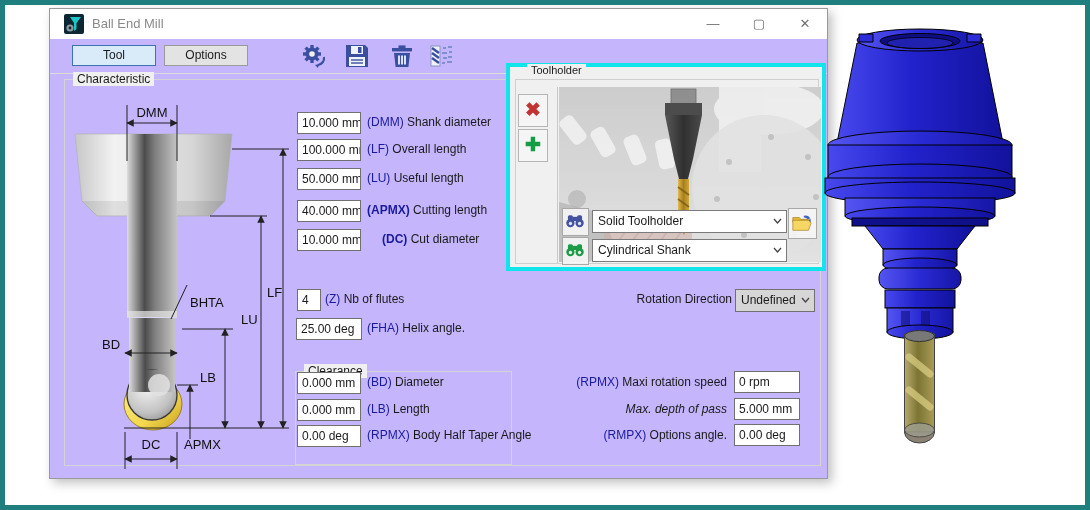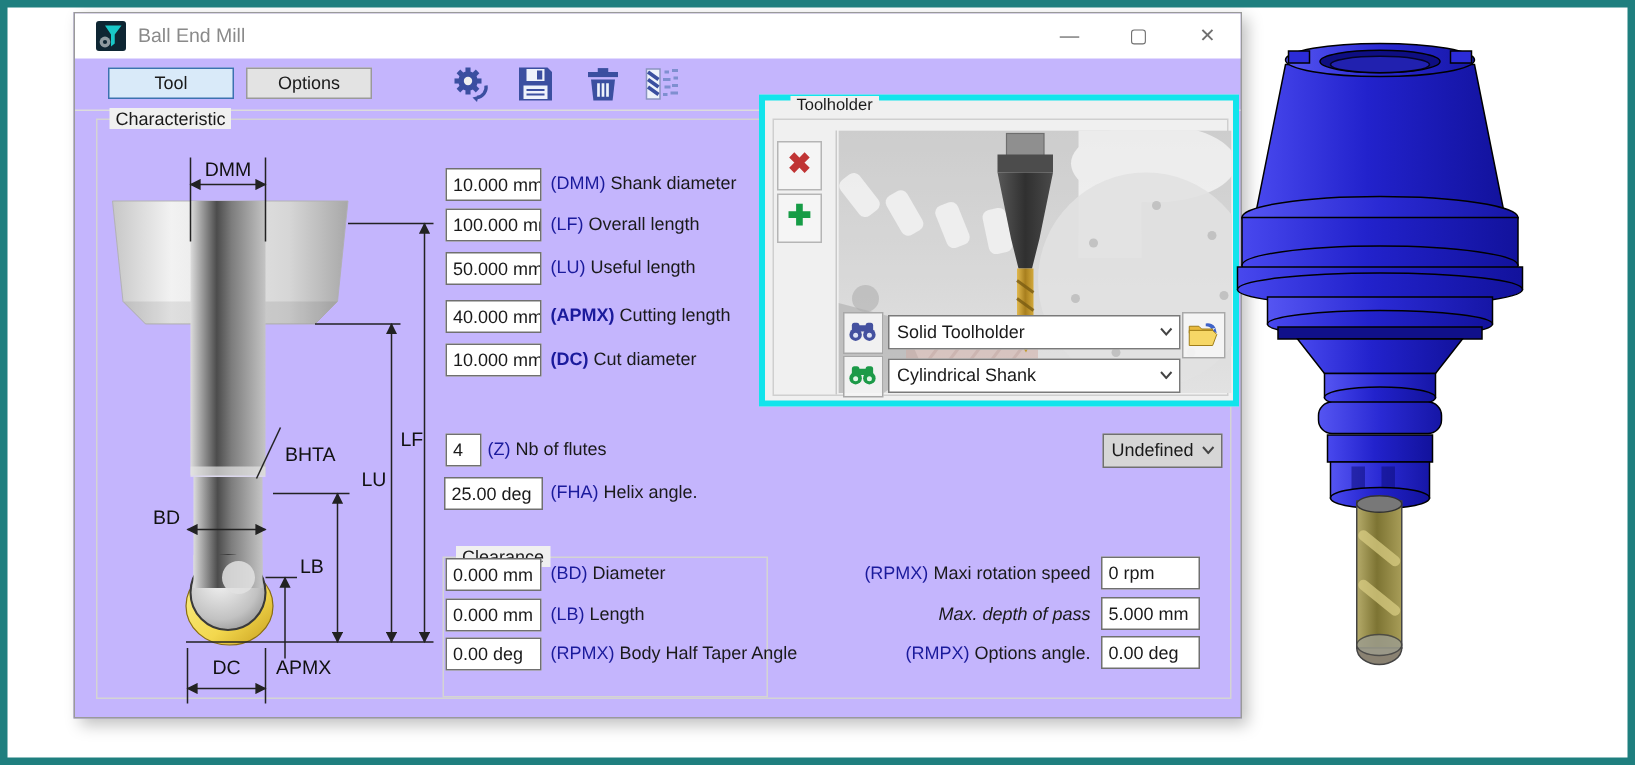--- a/index.html
+++ b/index.html
@@ -223,21 +223,21 @@
   <div class="field" style="left:247px;top:130px;width:58px;">100.000 mm</div>
   <div class="flabel" style="left:317px;top:129px;"><span class="code">(LF)</span> <span>Overall length</span></div>
 
   <div class="field" style="left:247px;top:159px;width:58px;">50.000 mm</div>
   <div class="flabel" style="left:317px;top:158px;"><span class="code">(LU)</span> <span>Useful length</span></div>
 
   <div class="field" style="left:247px;top:191px;width:58px;">40.000 mm</div>
   <div class="flabel" style="left:317px;top:190px;"><span class="code b">(APMX)</span> <span>Cutting length</span></div>
 
   <div class="field" style="left:247px;top:220px;width:58px;">10.000 mm</div>
-  <div class="flabel" style="left:317px;top:219px;text-align:right;"><span class="code b">(DC)</span> <span>Cut diameter</span></div>
+  <div class="flabel" style="left:332px;top:219px;text-align:right;"><span class="code b">(DC)</span> <span>Cut diameter</span></div>
 
   <div class="field" style="left:247px;top:280px;width:18px;">4</div>
   <div class="flabel" style="left:275px;top:279px;"><span class="code">(Z)</span> <span>Nb of flutes</span></div>
 
   <div class="field" style="left:246px;top:309px;width:60px;">25.00 deg</div>
   <div class="flabel" style="left:317px;top:308px;"><span class="code">(FHA)</span> <span>Helix angle.</span></div>
 
   <div class="groupbox" style="left:245px;top:362px;width:215px;height:92px;">
     <span class="grouplabel">Clearance</span>
   </div>
@@ -365,20 +365,21 @@
       </svg>
     </div>
     <div class="combo" style="left:82px;top:172px;width:188px;">
       <span>Cylindrical Shank</span>
       <svg class="chev" width="9" height="6" viewBox="0 0 9 6">
           <polyline points="1,1 4.5,5 8,1" fill="none" stroke="#444" stroke-width="1.3"></polyline>
         </svg>
     </div>
   </div>
 
+  <div class="rlabel" style="right:95px;top:279px;width:200px;">Rotation Direction</div>
   <div class="combo gray" style="left:685px;top:280px;width:73px;">
     <span>Undefined</span>
     <svg class="chev" width="9" height="6" viewBox="0 0 9 6">
         <polyline points="1,1 4.5,5 8,1" fill="none" stroke="#444" stroke-width="1.3"></polyline>
       </svg>
   </div>
 
   <div class="rlabel" style="right:100px;top:362px;width:260px;"><span class="code">(RPMX)</span> <span>Maxi rotation speed</span></div>
   <div class="field" style="left:684px;top:362px;width:60px;">0 rpm</div>
 

